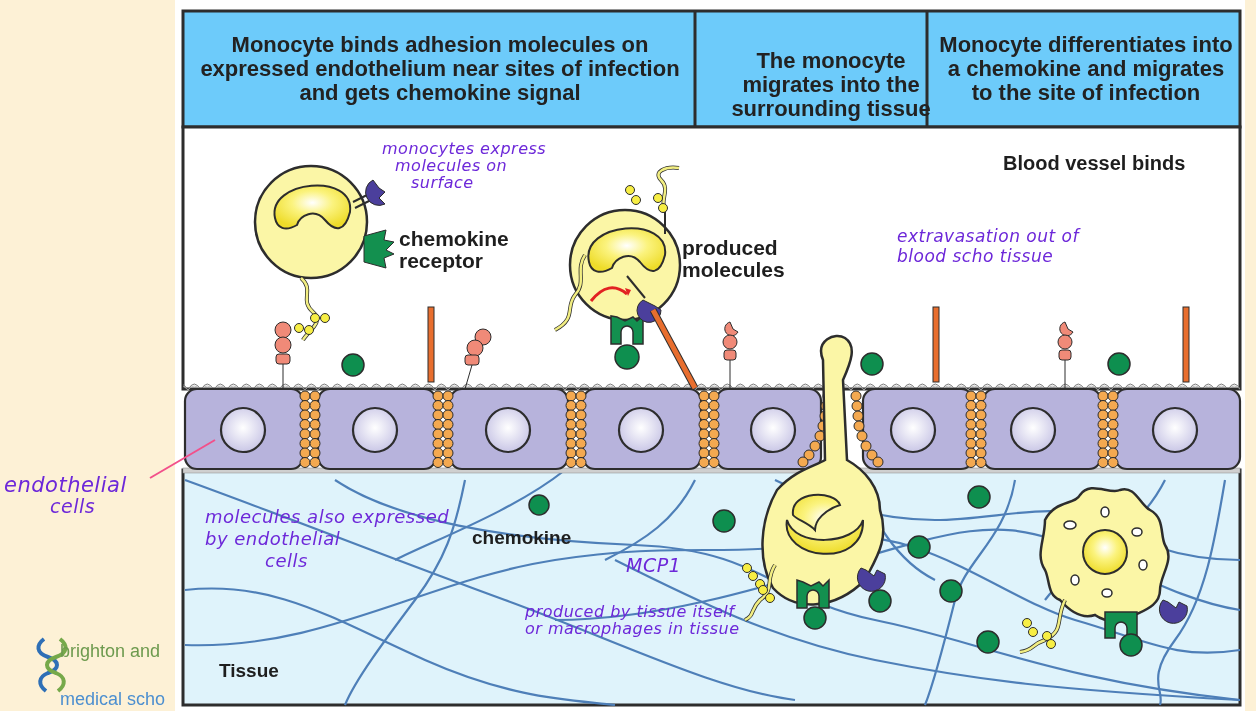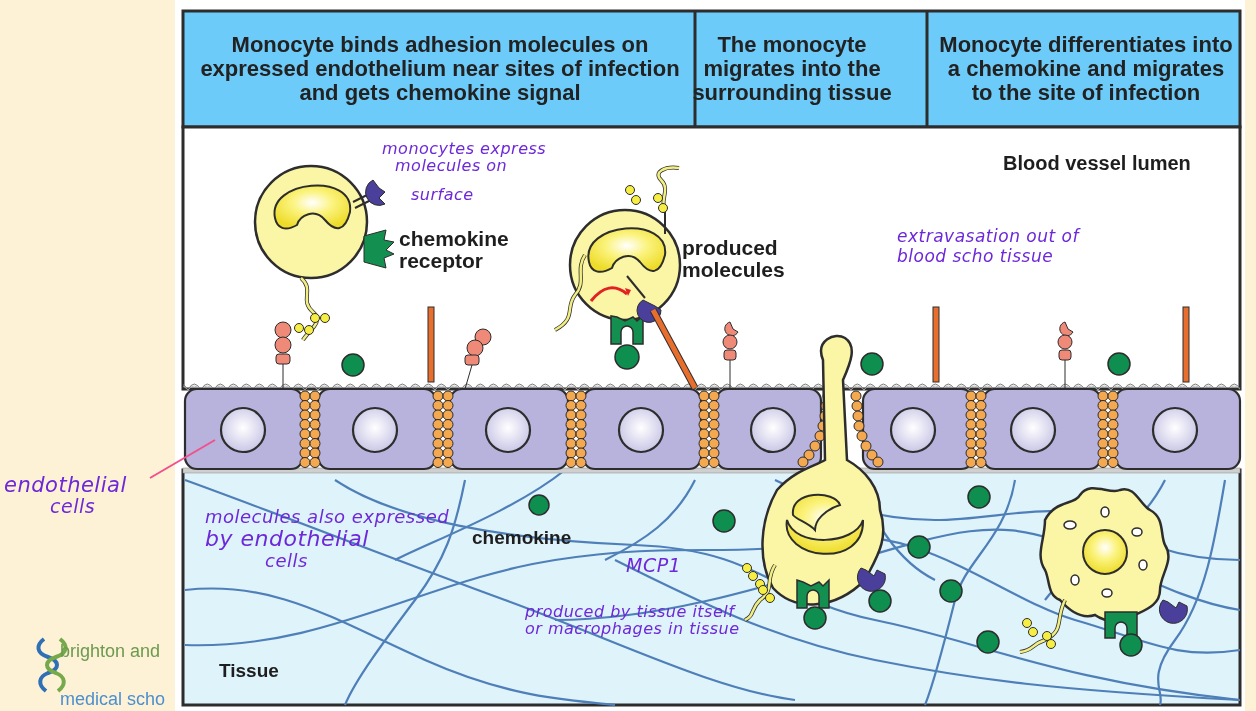--- a/index.html
+++ b/index.html
@@ -353,40 +353,40 @@
       <path d="M113 392 L127 500"><path d="M185 390 L132 500">
       <path d="M660 338 C655 290 670 250 700 240 C710 236 715 238 725 238">
       <path d="M-35 445 L-5 425">
       <path d="M524 570 L527 553">
       <path d="M497 590 L497 600">
     </path></path></path></path></path></path></path></ellipse></ellipse></path></g>
   
 
   
   <div class="hdr" style="left:18px;width:494px;">Monocyte binds adhesion molecules on expressed endothelium near sites of infection and gets chemokine signal</div>
-  <div class="hdr" style="left:508px;width:218px;">The monocyte migrates into the surrounding tissue</div>
+  <div class="hdr" style="left:547px;width:218px;margin-top:16px;">The monocyte migrates into the surrounding tissue</div>
   <div class="hdr" style="left:760px;width:302px;">Monocyte differentiates into a chemokine and migrates to the site of infection</div>
 
   
-  <div class="lbl" style="left:828px;top:152px;font-size:20px;font-weight:bold;">Blood vessel lumen</div>
+  <div class="lbl" style="left:828px;top:152px;font-size:20px;font-weight:bold;">Blood vessel binds</div>
   <div class="lbl" style="left:224px;top:228px;">chemokine</div>
   <div class="lbl" style="left:224px;top:250px;">receptor</div>
   <div class="lbl" style="left:507px;top:237px;">produced</div>
   <div class="lbl" style="left:507px;top:259px;">molecules</div>
   <div class="lbl" style="left:297px;top:527px;font-size:19px;">chemokine</div>
   <div class="lbl" style="left:44px;top:660px;font-size:19px;">Tissue</div>
 
   
   <div class="hand" style="left:207px;top:140px;">monocytes express</div>
   <div class="hand" style="left:220px;top:157px;">molecules on</div>
-  <div class="hand" style="left:236px;top:174px;margin-top:12px;">surface</div>
+  <div class="hand" style="left:236px;top:174px;">surface</div>
   <div class="hand" style="left:722px;top:228px;font-size:17px;">extravasation out of</div>
   <div class="hand" style="left:722px;top:248px;font-size:17px;">blood scho tissue</div>
   <div class="hand" style="left:30px;top:508px;font-size:18px;">molecules also expressed</div>
-  <div class="hand" style="left:30px;top:530px;font-size:22px;">by endothelial</div>
+  <div class="hand" style="left:30px;top:530px;font-size:18px;">by endothelial</div>
   <div class="hand" style="left:90px;top:552px;font-size:18px;">cells</div>
   <div class="hand" style="left:451px;top:557px;font-size:19px;">MCP1</div>
   <div class="hand" style="left:350px;top:603px;">produced by tissue itself</div>
   <div class="hand" style="left:350px;top:620px;">or macrophages in tissue</div>
 </circle></circle></circle></div>
 
 <div class="hand" style="left:4px;top:477px;font-size:21px;">endothelial</div>
 <div class="hand" style="left:50px;top:498px;font-size:19px;">cells</div>
 <svg width="200" height="60" style="left:70px;top:430px;">
   <path d="M80 48 L145 10" fill="none" stroke="#f2508a" stroke-width="2"></path>

